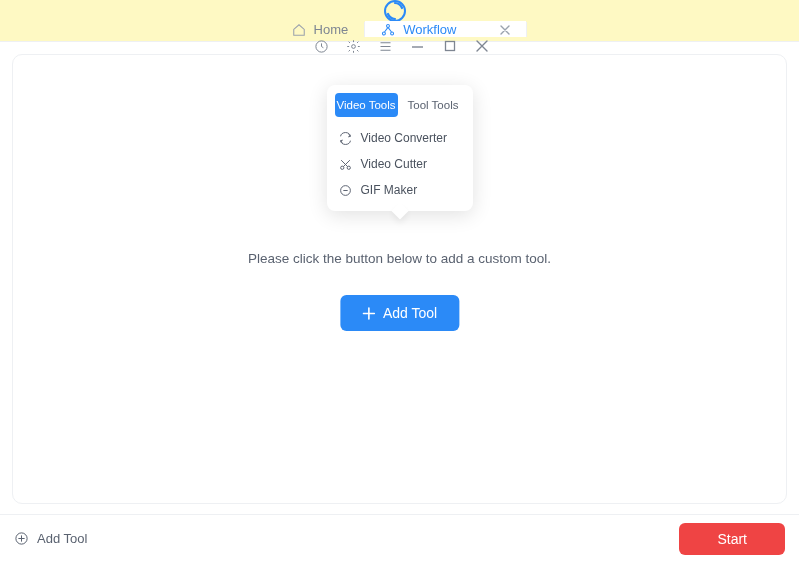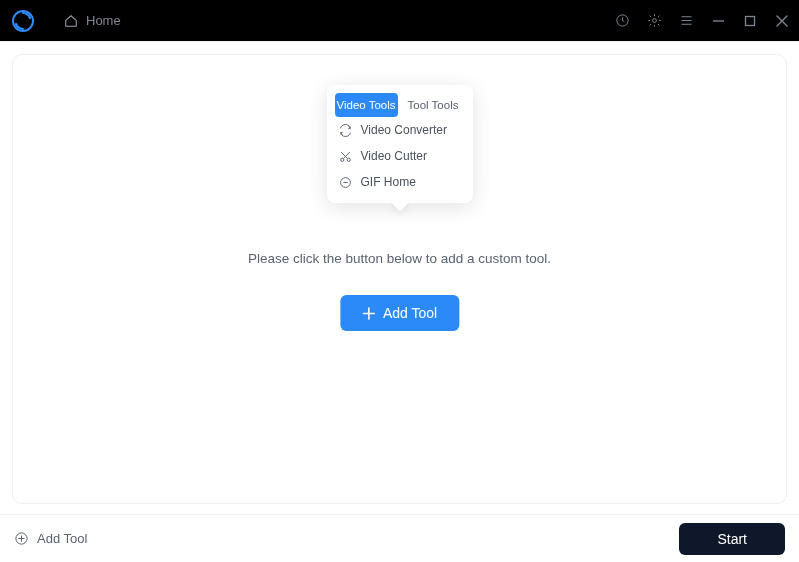--- a/index.html
+++ b/index.html
@@ -1,44 +1,44 @@
 <!DOCTYPE html>
 <html><head>
 <meta charset="utf-8">
 <style>
 * { margin: 0; padding: 0; box-sizing: border-box; font-family: -apple-system, BlinkMacSystemFont, "Segoe UI", Arial, sans-serif; }
 body { width: 799px; height: 562px; background: #fff; overflow: hidden; position: relative; }
 
-.titlebar { height: 42px; display: flex; align-items: center; padding: 0 8px 0 12px; border-bottom: 1px solid #eef0f3; background: #000000; }
+.titlebar { height: 42px; display: flex; align-items: center; padding: 0 8px 0 12px; border-bottom: 1px solid #eef0f3; background: #fef9c3; flex-direction: column; }
 .logo { width: 22px; height: 22px; margin-right: 14px; display:flex; align-items:center; justify-content:center; }
 .tabs { display: flex; flex: 1; height: 100%; }
 .tab { display: flex; align-items: center; gap: 8px; padding: 0 16px; font-size: 13px; color: #7e8692; cursor: pointer; position: relative; }
 .tab.active { color: #2b8af7; background: #fff; border: 1px solid #eef0f3; border-top: none; border-bottom: none; border-radius: 0; }
 .tab.active::before { content:''; position:absolute; left:0; right:0; top:-1px; height:2px; background:#fff; }
 .tab .close { margin-left: 36px; color:#9aa2ad; font-size:14px; }
 .window-controls { display: flex; align-items: center; gap: 14px; color: #7e8692; }
 .window-controls .ctrl { cursor:pointer; display:flex; align-items:center; justify-content:center; width:18px; height:18px; }
 
 .content-wrap { position: absolute; left: 12px; right: 12px; top: 54px; bottom: 58px; background: #fff; border: 1px solid #eef0f3; border-radius: 10px; }
 
 .instruction { position:absolute; top: 196px; left:0; right:0; text-align:center; font-size:13.5px; color:#5a6270; }
 
 .add-tool-btn { position:absolute; top: 240px; left:50%; transform:translateX(-50%); background:#2b8af7; color:#fff; border:none; border-radius:6px; padding: 10px 22px; font-size:14px; display:flex; align-items:center; gap:8px; cursor:pointer; }
 
 .popover { position:absolute; top: 30px; left:50%; transform:translateX(-50%); width: 146px; background:#fff; border-radius:8px; box-shadow: 0 4px 20px rgba(0,0,0,0.12); padding: 8px; }
 .popover::after { content:''; position:absolute; bottom:-6px; left:50%; transform:translateX(-50%) rotate(45deg); width:12px; height:12px; background:#fff; box-shadow: 3px 3px 6px rgba(0,0,0,0.06); }
-.popover-tabs { display:flex; gap:4px; margin-bottom:0; }
+.popover-tabs { display:flex; gap:4px; margin-bottom:8px; }
 .popover-tab { flex:1; text-align:center; font-size:11.5px; padding: 6px 0; border-radius:4px; cursor:pointer; color:#5a6270; }
 .popover-tab.active { background:#2b8af7; color:#fff; }
 .tool-item { display:flex; align-items:center; gap:8px; padding: 6px 4px; font-size:12px; color:#4a525e; cursor:pointer; }
 .tool-item .ti-icon { width:14px; height:14px; display:flex; align-items:center; justify-content:center; color:#5a6270; }
 
 .bottombar { position:absolute; left:0; right:0; bottom:0; height:48px; display:flex; align-items:center; justify-content:space-between; padding: 0 14px; border-top: 1px solid #eef0f3; background:#fff; }
 .bottom-add { display:flex; align-items:center; gap:8px; font-size:13px; color:#5a6270; cursor:pointer; }
-.start-btn { background:#0f172a; color:#fff; border:none; border-radius:6px; padding: 8px 38px; font-size:14px; cursor:pointer; }
+.start-btn { background:#ef4444; color:#fff; border:none; border-radius:6px; padding: 8px 38px; font-size:14px; cursor:pointer; }
 
 svg { display:block; }
 </style>
 </head>
 <body>
 
 <div class="titlebar">
   <div class="logo">
     <svg width="22" height="22" viewBox="0 0 22 22">
         <circle cx="11" cy="11" r="10" fill="none" stroke="#2b8af7" stroke-width="2"></circle>
@@ -47,20 +47,36 @@
       </svg>
   </div>
   <div class="tabs">
     <div class="tab">
       <span>
         <svg width="14" height="14" viewBox="0 0 24 24" fill="none" stroke="#9aa2ad" stroke-width="1.8">
             <path d="M3 11 L12 3 L21 11 V21 H3 Z"></path>
           </svg>
       </span>
       <span>Home</span>
+    </div>
+    <div class="tab active">
+      <span>
+        <svg width="14" height="14" viewBox="0 0 24 24" fill="none" stroke="#2b8af7" stroke-width="1.8">
+            <circle cx="12" cy="5" r="2.5"></circle>
+            <circle cx="5" cy="18" r="2.5"></circle>
+            <circle cx="19" cy="18" r="2.5"></circle>
+            <path d="M12 7.5 L6 15.5 M12 7.5 L18 15.5"></path>
+          </svg>
+      </span>
+      <span>Workflow</span>
+      <span class="close">
+        <svg width="10" height="10" viewBox="0 0 10 10">
+            <path d="M1 1 L9 9 M9 1 L1 9" stroke="#9aa2ad" stroke-width="1.4" stroke-linecap="round"></path>
+          </svg>
+      </span>
     </div>
   </div>
   <div class="window-controls">
     <span class="ctrl">
         <svg width="15" height="15" viewBox="0 0 24 24" fill="none" stroke="#7e8692" stroke-width="1.6">
           <circle cx="12" cy="12" r="9"></circle>
           <path d="M12 7 V12 L15 14"></path>
         </svg>
       </span>
     <span class="ctrl">
@@ -128,21 +144,21 @@
         </span>
       <span>Video Cutter</span>
     </div>
     <div class="tool-item">
       <span class="ti-icon">
           <svg width="13" height="13" viewBox="0 0 24 24" fill="none" stroke="#5a6270" stroke-width="1.8">
             <circle cx="12" cy="12" r="9"></circle>
             <path d="M8 12 H16"></path>
           </svg>
         </span>
-      <span>GIF Home</span>
+      <span>GIF Maker</span>
     </div>
   </div>
 </div>
 
 <div class="bottombar">
   <div class="bottom-add">
     <span>
         <svg width="15" height="15" viewBox="0 0 24 24" fill="none" stroke="#5a6270" stroke-width="1.6">
           <circle cx="12" cy="12" r="9"></circle>
           <path d="M12 7 V17 M7 12 H17"></path>

